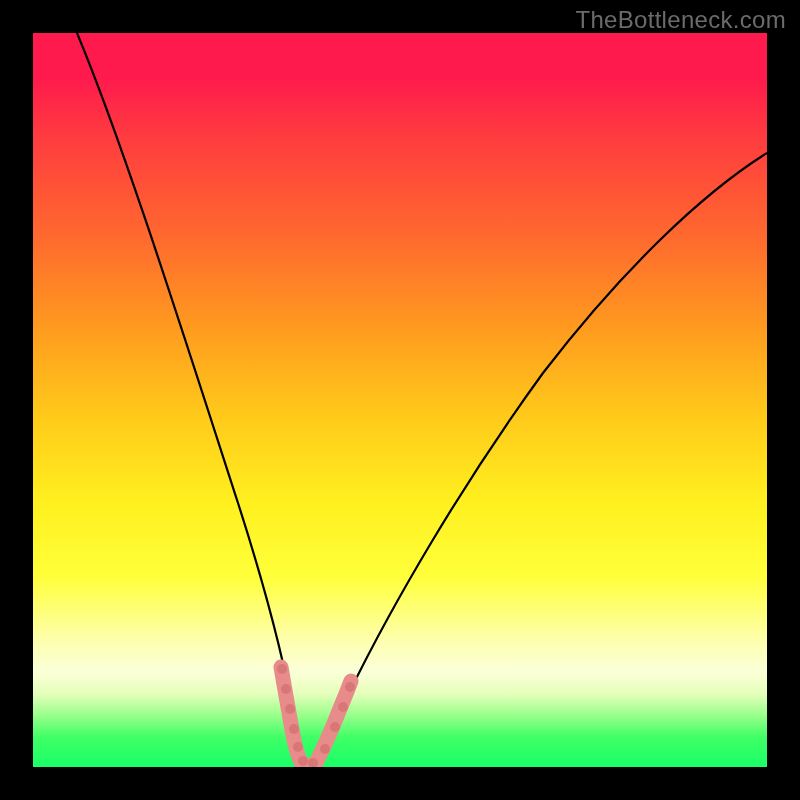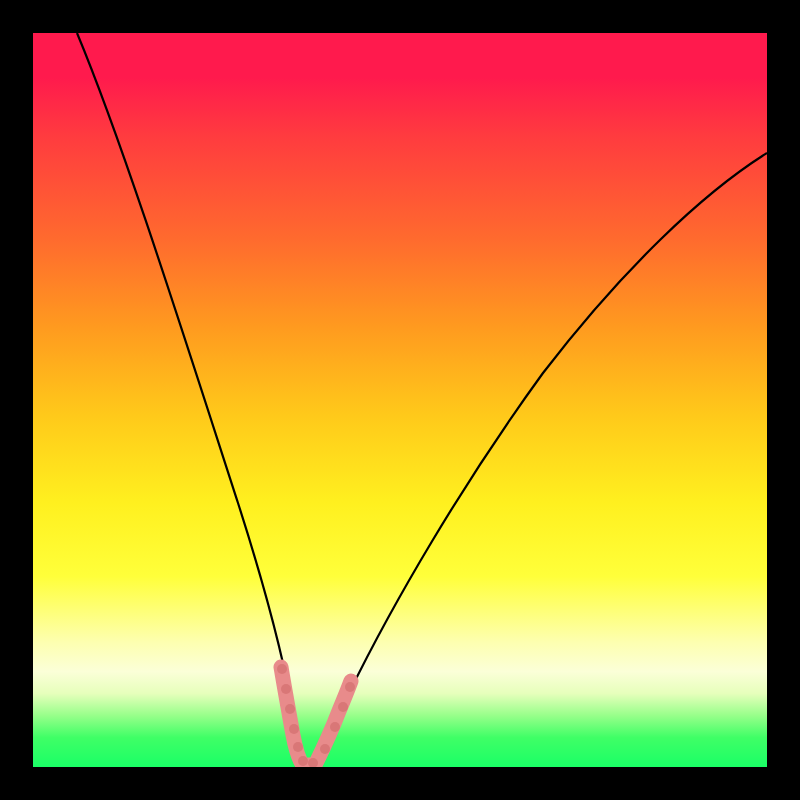--- a/index.html
+++ b/index.html
@@ -91,13 +91,14 @@
         <circle cx="265" cy="714" r="5"></circle>
         <circle cx="270" cy="728" r="5"></circle>
         <circle cx="280" cy="730" r="5"></circle>
         <circle cx="292" cy="716" r="5"></circle>
         <circle cx="302" cy="694" r="5"></circle>
         <circle cx="310" cy="674" r="5"></circle>
         <circle cx="317" cy="654" r="5"></circle>
       </g>
     </svg>
   </div>
+  <div class="watermark">TheBottleneck.com</div>
 </div>
 
 </body></html>

